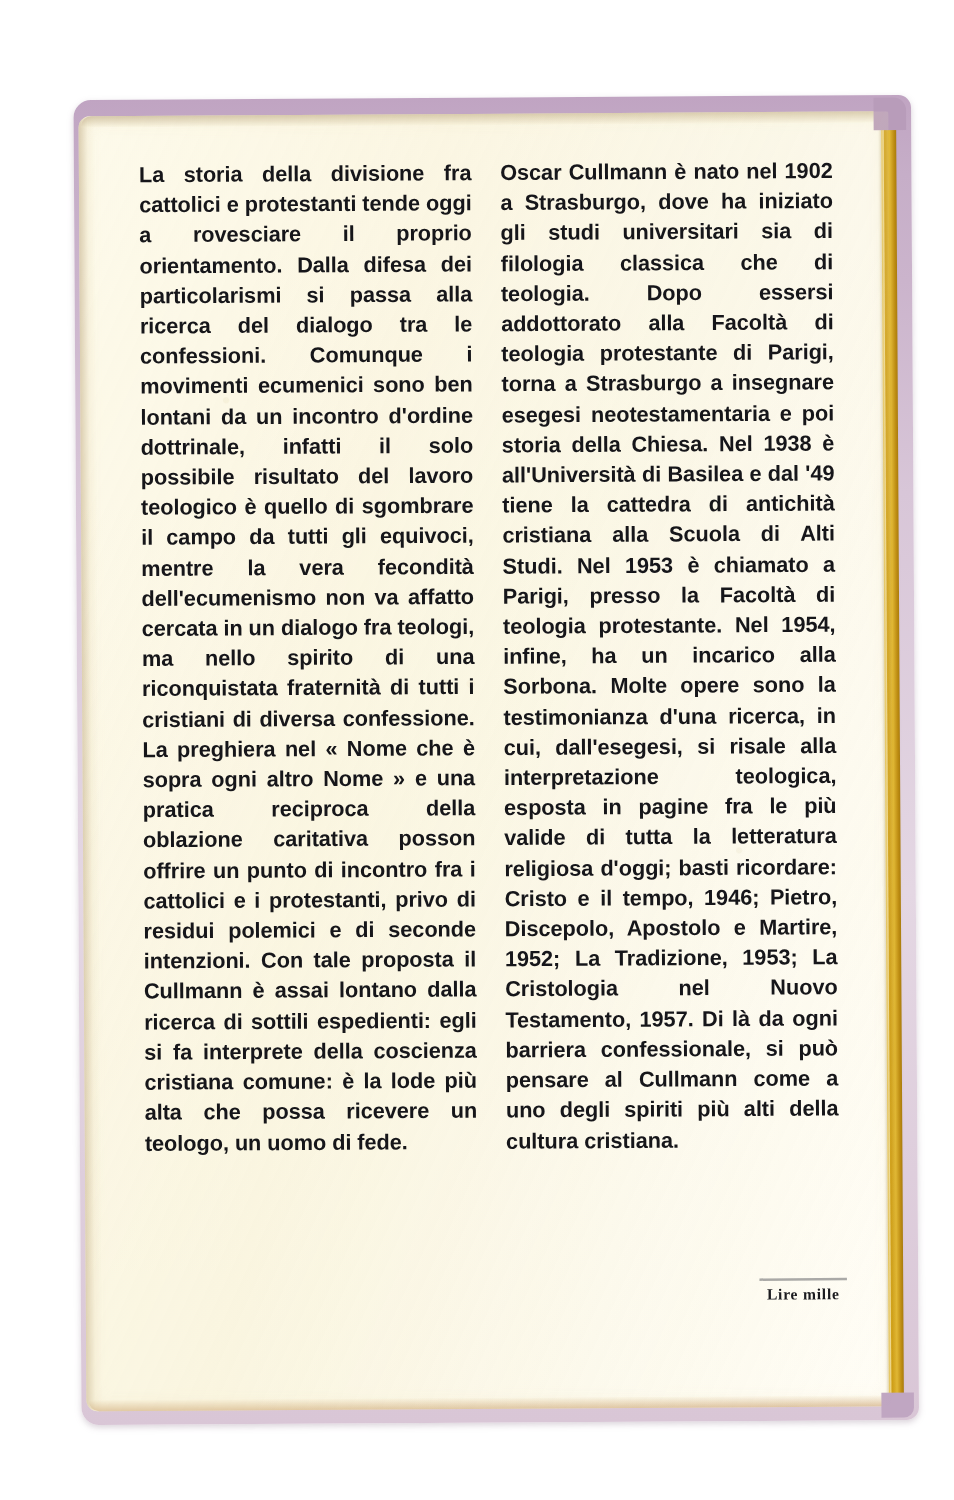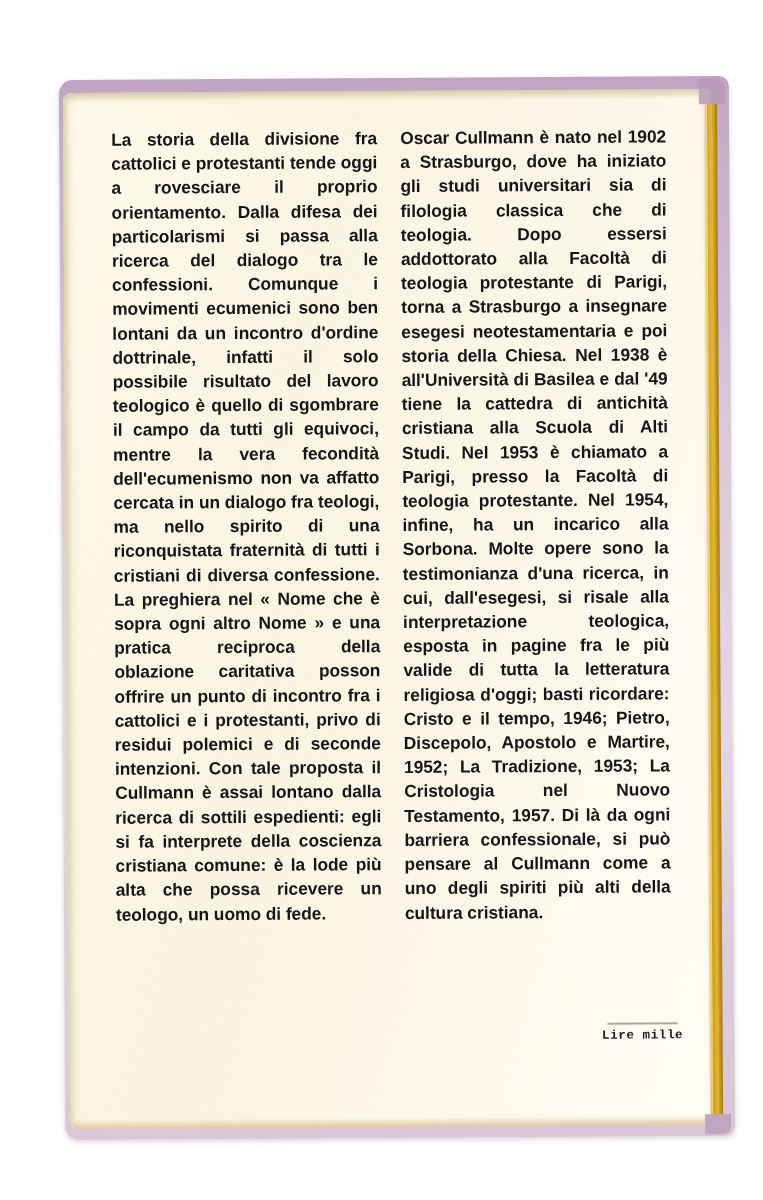--- a/index.html
+++ b/index.html
@@ -168,21 +168,21 @@
     text-align: center;
   }
   #price-rule {
     width: 70px;
     height: 2px;
     margin: 0 auto 4px auto;
     background: #8e8e8e;
     opacity: 0.75;
   }
   #price-label {
-    font-family: Liberation Mono, monospace;
+    font-family: Liberation Serif, serif;
     font-size: 12.5px;
     font-weight: 600;
     color: #1b1b1f;
     letter-spacing: 0.6px;
   }
 
   
   .grain {
     position: absolute;
     left: 4px; top: 13px;

